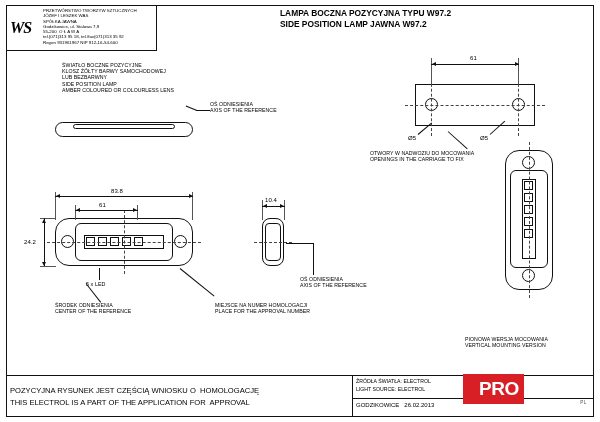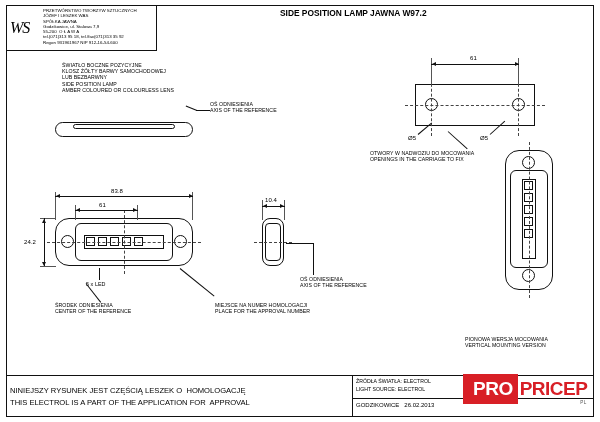--- a/index.html
+++ b/index.html
@@ -53,21 +53,21 @@
     height: 45px;
     border-right: 1px solid #111;
     border-bottom: 1px solid #111;
     box-sizing: border-box;
   }
   .company-logo {
     position: absolute;
     left: 3px;
     top: 13px;
     font-size: 16px;
-    font-weight: normal;
+    font-weight: bold;
     font-style: italic;
     font-family: "Liberation Serif", serif;
     letter-spacing: -1px;
   }
   .company-lines {
     position: absolute;
     left: 36px;
     top: 2px;
     font-size: 4.4px;
     line-height: 5.3px;
@@ -346,21 +346,21 @@
     height: 30px;
     display: flex;
     align-items: stretch;
     font-family: "Liberation Sans", sans-serif;
   }
   .wm-pro {
     background: #d81f26;
     color: #fff;
     font-weight: bold;
     font-size: 19px;
-    padding: 2px 5px 2px 10px;
+    padding: 2px 5px 2px 16px;
     line-height: 26px;
     letter-spacing: -0.5px;
   }
   .wm-pricep {
     color: #d81f26;
     font-weight: bold;
     font-size: 19px;
     padding: 2px 2px;
     line-height: 26px;
     letter-spacing: -0.5px;
@@ -386,20 +386,21 @@
     <div class="company-lines">PRZETWÓRSTWO TWORZYW SZTUCZNYCH
 JÓZEF I LESZEK WAS
 SPÓŁKA JAWNA
 Godzikowice, ul. Stalowa 7,9
 55-200  O Ł A W A
 tel.(071)313 95 18, tel./fax(071)313 35 92
 Regon 931961967 NIP 912-16-54-600</div>
   </div>
 
   <div class="title-block">
+    <div class="title-main" style="position:relative;">LAMPA BOCZNA POZYCYJNA TYPU W97.2</div>
     <div class="title-main" style="position:relative; top:0;">SIDE POSITION LAMP JAWNA W97.2</div>
   </div>
 
   <div class="txt" style="left:62px; top:62px;">ŚWIATŁO BOCZNE POZYCYJNE
 KLOSZ ŻÓŁTY BARWY SAMOCHODOWEJ
 LUB BEZBARWNY</div>
   <div class="txt" style="left:62px; top:81px;">SIDE POSITION LAMP
 AMBER COLOURED OR COLOURLESS LENS</div>
 
   <div class="txt" style="left:210px; top:101px;">OŚ ODNIESIENIA</div>
@@ -518,26 +519,25 @@
     <div class="cl-v" style="left:24px; top:-8px; height:156px;"></div>
   </div>
 
   <div class="txt" style="left:465px; top:336px;">PIONOWA WERSJA MOCOWANIA</div>
   <div class="txt" style="left:465px; top:342px;">VERTICAL MOUNTING VERSION</div>
 
   <div class="bottom-sep"></div>
   <div class="bottom-vsep"></div>
   <div class="bottom-mid"></div>
 
-  <div class="bottom-left-text">NINIEJSZY RYSUNEK JEST CZĘŚCIĄ LESZEK O  HOMOLOGACJĘ</div>
+  <div class="bottom-left-text">POZYCYJNA RYSUNEK JEST CZĘŚCIĄ WNIOSKU O  HOMOLOGACJĘ</div>
   <div class="bottom-left-text" style="top:398px;">THIS ELECTROL IS A PART OF THE APPLICATION FOR  APPROVAL</div>
 
   <div class="src-text">ŹRÓDŁA ŚWIATŁA: ELECTROL</div>
   <div class="src-text" style="top:386px;">LIGHT SOURCE: ELECTROL</div>
   <div class="date-text">GODZIKOWICE   26.02.2013</div>
 
   <div class="watermark">
     <div class="wm-pro">PRO</div>
-    <div class="wm-pricep">PRICEP</div>
     <div class="wm-sub">PL</div>
   </div>
 
 </div>
 
 </body></html>

